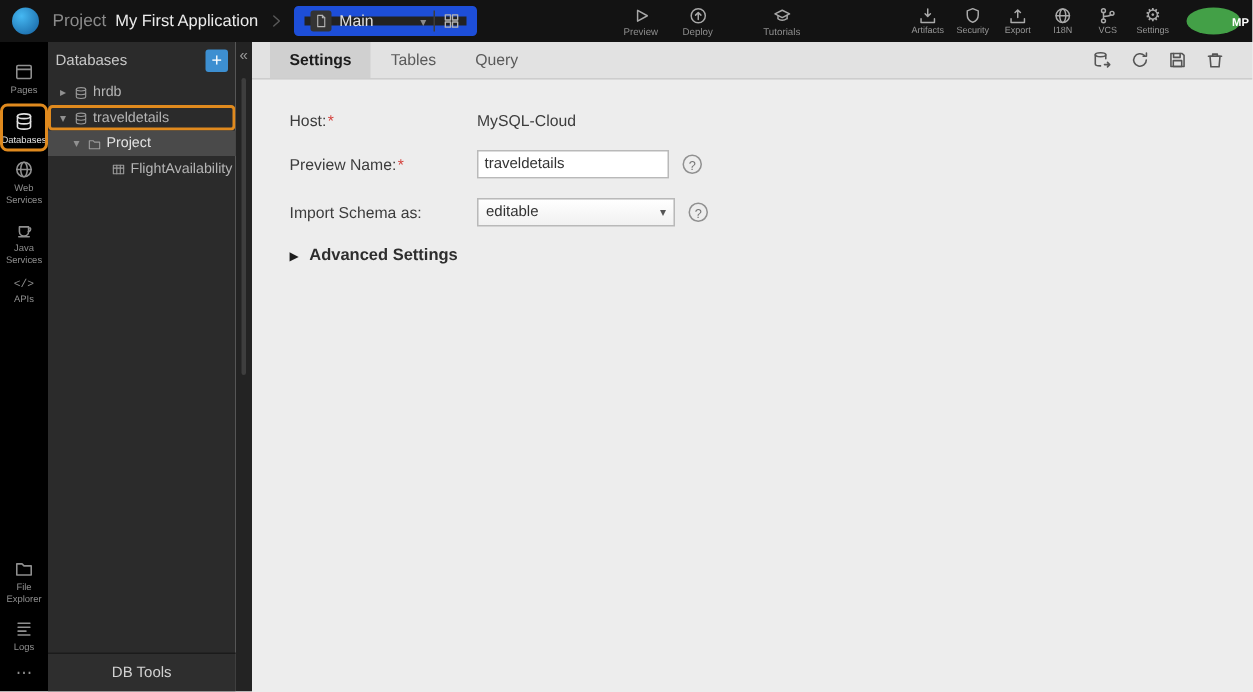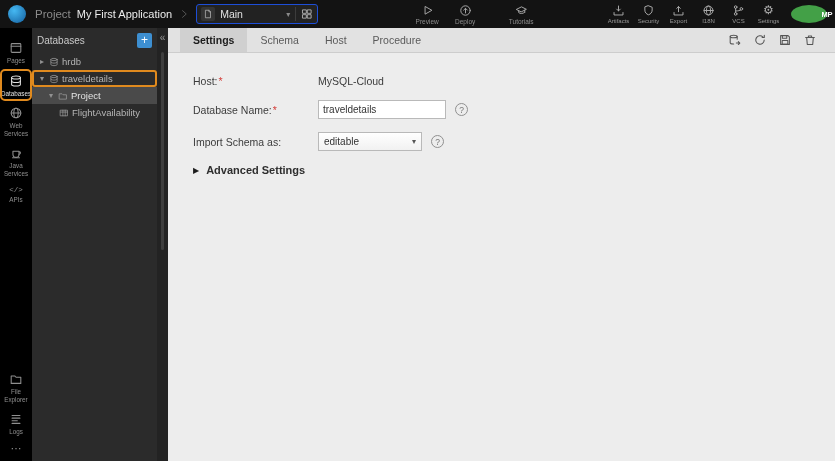--- a/index.html
+++ b/index.html
@@ -6,21 +6,21 @@
   html,body { width:835px; height:461px; overflow:hidden; }
   body { font-family:"Liberation Sans", sans-serif; background:#ededed; }
   .app { width:835px; height:461px; display:flex; flex-direction:column;border-radius:11px; }
 
   
   .topbar { flex:0 0 28px; background:#131313; display:flex; align-items:center; padding:0 8px; gap:6px; }
   .wm-logo { width:18px; height:18px; border-radius:50%; background:radial-gradient(circle at 35% 32%, #45b8f2, #145f9e); flex:0 0 18px; }
   .proj-prefix { font-size:11.5px; color:#8b8b8b; margin-left:3px; }
   .proj-name { font-size:11px; color:#ececec; }
   .chev { color:#5a5a5a; display:flex; }
-  .page-group { display:flex; align-items:center; height:20px; width:122px; background:#222; border:1px solid #1d4ed8; border-radius:3px; padding:0 4px; gap:5px; }
+  .page-group { display:flex; align-items:center; height:20px; width:122px; background:#222; border:7px solid #1d4ed8; border-radius:3px; padding:0 4px; gap:5px; }
   .page-ico-box { width:14px; height:14px; background:#343434; border-radius:2px; display:flex; align-items:center; justify-content:center; color:#b5b5b5; }
   .page-label { color:#e0e0e0; font-size:10.5px; flex:1; }
   .page-caret { color:#8a8a8a; font-size:8px; }
   .group-div { width:1px; height:14px; background:#3c3c3c; }
   .tb-actions { margin-left:85px; display:flex; gap:2px; }
   .tb-action { width:36px; display:flex; flex-direction:column; align-items:center; gap:1px; color:#a8a8a8; cursor:pointer; }
   .tb-action .lbl { font-size:6.5px; color:#8e8e8e; }
   .tb-action.tutorials { margin-left:18px; }
   .tb-tools { margin-left:auto; display:flex; align-items:center; gap:3px; }
   .tool { width:27px; display:flex; flex-direction:column; align-items:center; gap:1px; color:#aaaaaa; cursor:pointer; }
@@ -44,21 +44,21 @@
   
   .panel { flex:0 0 125px; background:#2b2b2b; display:flex; flex-direction:column; }
   .panel-header { height:25px; display:flex; align-items:center; padding:0 5px; gap:4px; }
   .panel-title { color:#c9c9c9; font-size:10px; flex:1; }
   .add-btn { width:15px; height:15px; background:#3d8fd1; border-radius:2px; color:#fff; font-size:12px; line-height:14px; text-align:center; cursor:pointer; }
   .search { margin:1px 5px 5px; height:18px; background:#1d1d1d; border:1px solid #3c3c3c; border-radius:2px; display:flex; align-items:center; padding:0 4px; gap:3px; color:#777; }
   .search input { flex:1; min-width:0; background:transparent; border:none; outline:none; color:#b5b5b5; font-size:9px; }
   .tree-row { height:17px; display:flex; align-items:center; gap:3px; font-size:9.5px; color:#b5b5b5; cursor:pointer; }
   .indent-0 { padding-left:6px; }
   .indent-1 { padding-left:15px; }
-  .indent-2 { padding-left:27px; }
+  .indent-2 { padding-left:42px; }
   .tree-row.selected { background:#4a4a4a; color:#e3e3e3; }
   .tree-row.annotated { outline:2px solid #e08a1e; outline-offset:-2px; border-radius:3px; }
   .tw { width:8px; font-size:8px; color:#919191; text-align:center; }
   .tree-ico { color:#9a9a9a; display:flex; }
   .db-tools { margin-top:auto; height:26px; border-top:1px solid #1b1b1b; background:#2e2e2e; color:#d2d2d2; font-size:10px; display:flex; align-items:center; justify-content:center; cursor:pointer; }
 
   
   .strip { flex:0 0 11px; background:#232323; position:relative; }
   .strip .collapse { color:#999; font-size:10px; text-align:center; margin-top:5px; cursor:pointer; line-height:1; }
   .strip .thumb { position:absolute; left:4px; top:24px; width:3px; height:198px; background:#3e3e3e; border-radius:2px; }
@@ -73,21 +73,21 @@
 
   .editor { flex:1; display:flex; padding:18px 0 0 25px; gap:20px; }
   .logo-col { flex:0 0 110px; display:flex; justify-content:center; padding-top:8px; }
   .form-col { padding-top:4px; }
   .form-heading { font-size:11px; font-weight:bold; color:#2e2e2e; margin-bottom:13px; }
   .frow { display:flex; align-items:center; margin-bottom:13px; }
   .flabel { width:125px; font-size:10.5px; color:#3c3c3c; }
   .req { color:#d43f3a; margin-left:1px; }
   .fvalue { font-size:10.5px; color:#3c3c3c; }
   .finput { width:128px; height:19px; border:1px solid #b9b9b9; background:#fff; font-size:10px; padding:0 4px; color:#333; font-family:"Liberation Sans", sans-serif; }
-  .fselect { width:104px; height:19px; border:1px solid #b9b9b9; background:linear-gradient(#ffffff,#f1f1f1); display:flex; align-items:center; justify-content:space-between; padding:0 5px; font-size:10px; color:#333; cursor:pointer;gap:15px; }
+  .fselect { width:132px; height:19px; border:1px solid #b9b9b9; background:linear-gradient(#ffffff,#f1f1f1); display:flex; align-items:center; justify-content:space-between; padding:0 5px; font-size:10px; color:#333; cursor:pointer;gap:15px; }
   .fselect .caret { font-size:8px; color:#555; }
   .help { width:13px; height:13px; border:1px solid #909090; border-radius:50%; color:#757575; font-size:8.5px; display:flex; align-items:center; justify-content:center; margin-left:9px; cursor:pointer; flex:0 0 13px; }
   .advanced { display:flex; align-items:center; gap:7px; margin-top:6px; cursor:pointer; }
   .advanced .caret { font-size:8px; color:#1c1c1c; }
   .advanced .txt { font-size:11px; font-weight:bold; color:#2e2e2e; }
 
   svg.svgi { display:block; stroke:currentColor; fill:none; stroke-width:1.2; stroke-linecap:round; stroke-linejoin:round; }
 </style>
 </head>
 <body>
@@ -316,33 +316,33 @@
       <div class="tree-row indent-2">
         <span class="tree-ico">
             <svg class="svgi" width="10" height="10" viewBox="0 0 16 16">
               <rect x="2.5" y="3.5" width="11" height="9"></rect>
               <path d="M2.5 6.5h11M6.2 3.5v9M9.9 3.5v9"></path>
             </svg>
           </span>
         <span>FlightAvailability</span>
       </div>
 
+      <div class="db-tools">DB Tools</div>
     </div>
 
     <div class="strip">
       <div class="collapse">«</div>
       <div class="thumb"></div>
     </div>
 
     <div class="content">
       <div class="tabbar">
         <div class="tab active">Settings</div>
-        <div class="tab">Schema</div>
-        <div class="tab">Host</div>
-        <div class="tab">Procedure</div>
+        <div class="tab">Tables</div>
+        <div class="tab">Query</div>
         <div class="tab-actions">
           <span class="ta">
               <svg class="svgi" width="14" height="14" viewBox="0 0 16 16">
                 <ellipse cx="6.5" cy="4" rx="4" ry="1.5"></ellipse>
                 <path d="M2.5 4v7c0 .8 1.7 1.5 4 1.5M10.5 4v3"></path>
                 <path d="M9.5 11.5h4M11.8 9.8l1.7 1.7-1.7 1.7"></path>
               </svg>
             </span>
           <span class="ta">
               <svg class="svgi" width="14" height="14" viewBox="0 0 16 16">
@@ -369,21 +369,21 @@
       <div class="editor">
 
         <div class="form-col">
 
           <div class="frow">
             <span class="flabel"><span>Host:</span><span class="req">*</span></span>
             <span class="fvalue">MySQL-Cloud</span>
           </div>
 
           <div class="frow">
-            <span class="flabel"><span>Database Name:</span><span class="req">*</span></span>
+            <span class="flabel"><span>Preview Name:</span><span class="req">*</span></span>
             <input class="finput" value="traveldetails" style="">
             <span class="help">?</span>
           </div>
 
           <div class="frow">
             <span class="flabel">Import Schema as:</span>
             <div class="fselect">
               <span>editable</span>
               <span class="caret">▾</span>
             </div>

